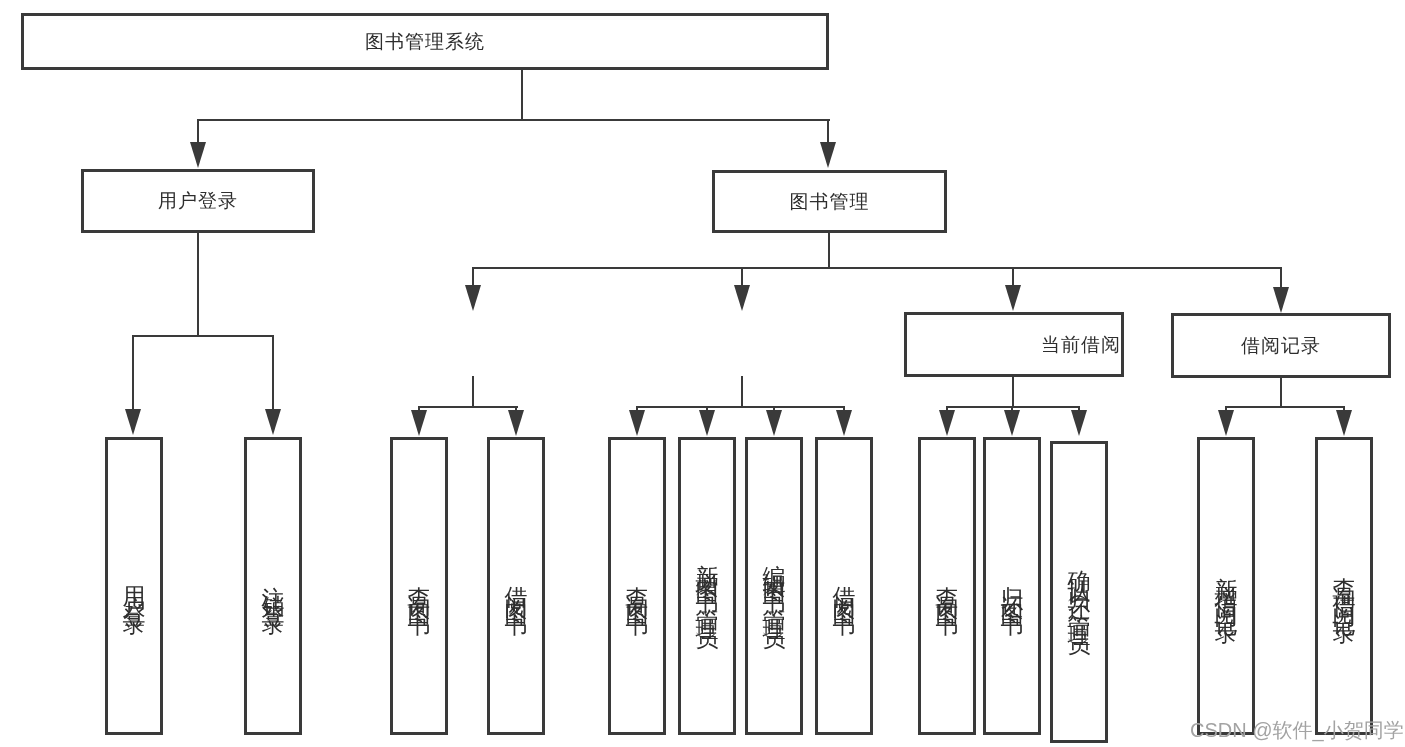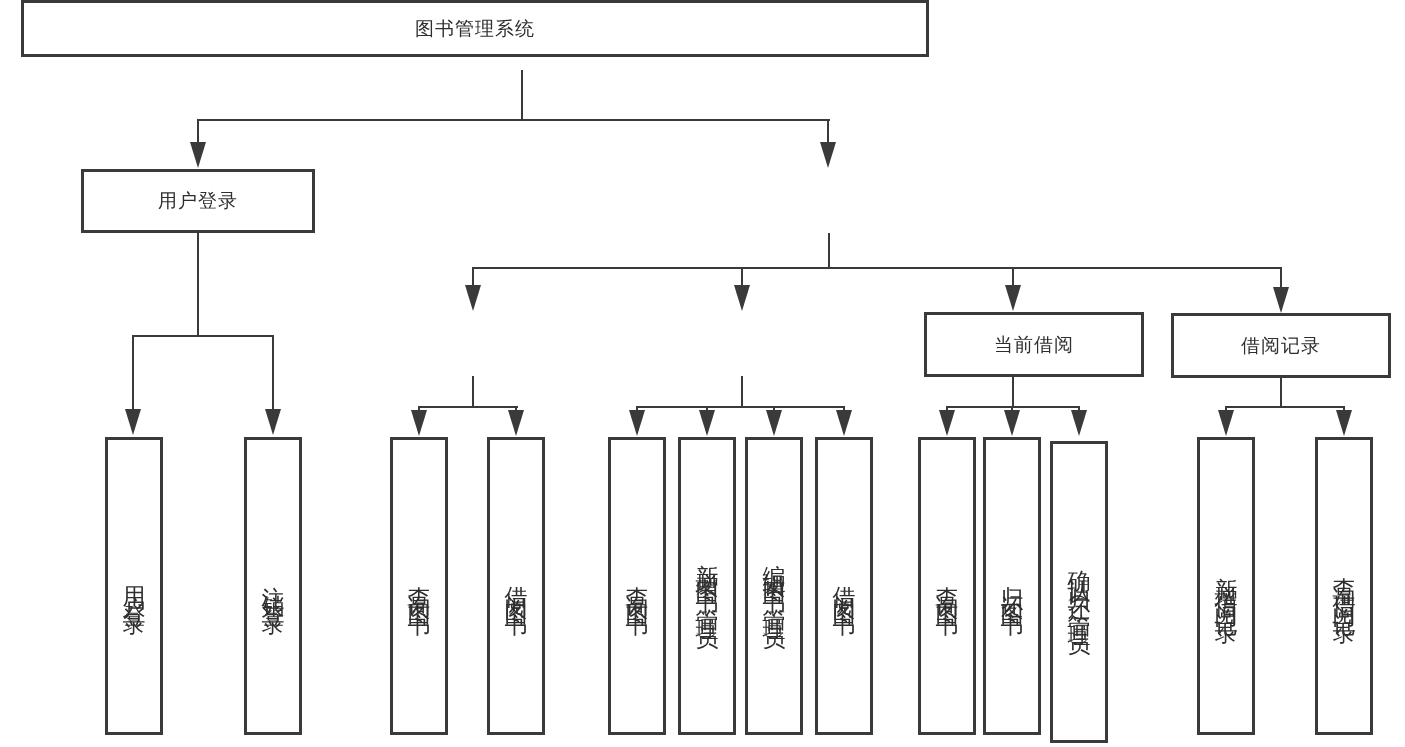--- a/index.html
+++ b/index.html
@@ -58,54 +58,57 @@
     color:var(--watermark);
     z-index:5;
     white-space:nowrap;
   }
 </style>
 </head>
 <body>
 
 <div class="canvas">
 
-  <div class="box" style="left:21px;top:0;width:908px;height:57px;">
+  <div class="box" style="left:21px;top:13px;width:808px;height:57px;">
     <span>图书管理系统</span>
   </div>
 
   <div class="vline" style="left:521px;top:70px;height:49px;"></div>
   <div class="hline" style="left:198px;top:119px;width:632px;"></div>
   <div class="vline" style="left:197px;top:119px;height:25px;"></div>
   <div class="arrow" style="left:190px;top:142px;"></div>
   <div class="vline" style="left:827px;top:119px;height:25px;"></div>
   <div class="arrow" style="left:820px;top:142px;"></div>
 
   <div class="box" style="left:81px;top:169px;width:234px;height:64px;">
     <span>用户登录</span>
+  </div>
+  <div class="box" style="left:712px;top:170px;width:235px;height:63px;">
+    <span>图书管理</span>
   </div>
 
   <div class="vline" style="left:197px;top:233px;height:104px;"></div>
   <div class="hline" style="left:132px;top:335px;width:142px;"></div>
   <div class="vline" style="left:132px;top:335px;height:76px;"></div>
   <div class="arrow" style="left:125px;top:409px;"></div>
   <div class="vline" style="left:272px;top:335px;height:76px;"></div>
   <div class="arrow" style="left:265px;top:409px;"></div>
 
   <div class="vline" style="left:828px;top:233px;height:35px;"></div>
   <div class="hline" style="left:472px;top:267px;width:810px;"></div>
   <div class="vline" style="left:472px;top:267px;height:20px;"></div>
   <div class="arrow" style="left:465px;top:285px;"></div>
   <div class="vline" style="left:741px;top:267px;height:20px;"></div>
   <div class="arrow" style="left:734px;top:285px;"></div>
   <div class="vline" style="left:1012px;top:267px;height:20px;"></div>
   <div class="arrow" style="left:1005px;top:285px;"></div>
   <div class="vline" style="left:1280px;top:267px;height:22px;"></div>
   <div class="arrow" style="left:1273px;top:287px;"></div>
 
-  <div class="box" style="left:924px;top:312px;width:220px;height:65px;">
+  <div class="box" style="left:904px;top:312px;width:220px;height:65px;justify-content:flex-end;">
     <span>当前借阅</span>
   </div>
   <div class="box" style="left:1171px;top:313px;width:220px;height:65px;">
     <span>借阅记录</span>
   </div>
 
   <div class="vline" style="left:472px;top:376px;height:32px;"></div>
   <div class="hline" style="left:418px;top:406px;width:100px;"></div>
   <div class="vline" style="left:418px;top:406px;height:6px;"></div>
   <div class="arrow" style="left:411px;top:410px;"></div>
@@ -176,14 +179,15 @@
     <span class="vtext">确认归还（管理员）</span>
   </div>
 
   <div class="vbox" style="left:1197px;top:437px;width:58px;height:298px;">
     <span class="vtext">新增借阅记录</span>
   </div>
   <div class="vbox" style="left:1315px;top:437px;width:58px;height:298px;">
     <span class="vtext">查询借阅记录</span>
   </div>
 
+  <div class="watermark">CSDN @软件_小贺同学</div>
 
 </div>
 
 </body></html>

